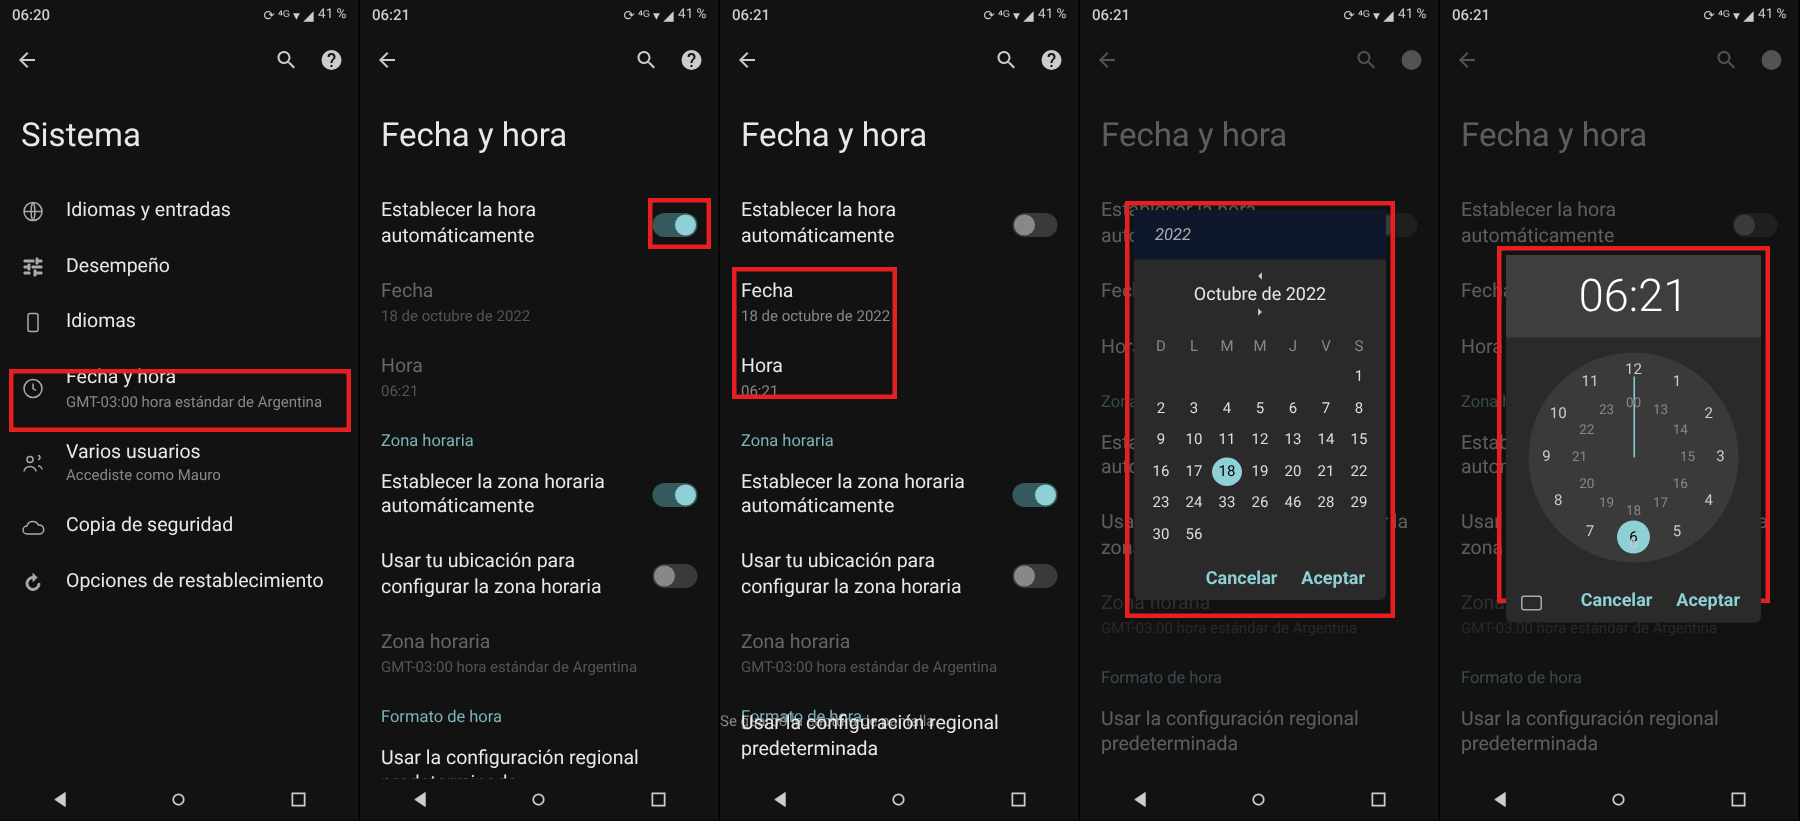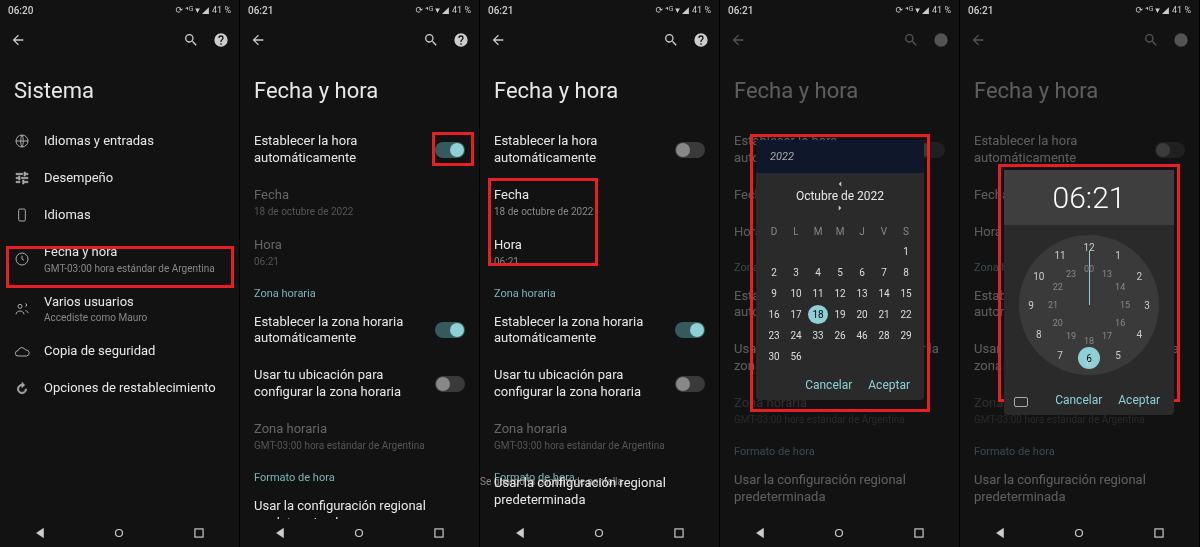--- a/index.html
+++ b/index.html
@@ -126,21 +126,21 @@
     gap: 2px;
     padding: 4px 8px;
     font-size: 10px;
     text-align:center;
   }
   .cal-dow { color: #888; padding: 3px 0; }
   .cal-day { color: #ddd; padding: 4px 0; cursor:pointer; border-radius:50%; }
   .cal-day.sel { background: #8ed0d6; color: #000; }
   .dialog-actions {
     display:flex; justify-content:flex-end; gap: 16px;
-    padding: 8px 14px; font-size: 12px; color: #8ed0d6;
+    padding: 8px 14px; font-size: 12px; color: #8ed0d6; font-weight: bold;
   }
   .dialog-actions span { cursor:pointer; }
   .time-dialog { width: 170px; }
   .time-header {
     background: #3e3e3e; padding: 10px 0; text-align:center;
     font-size: 30px; color:#fff; font-weight:300;
   }
   .clock-face {
     width: 140px; height: 140px;
     margin: 10px auto;

